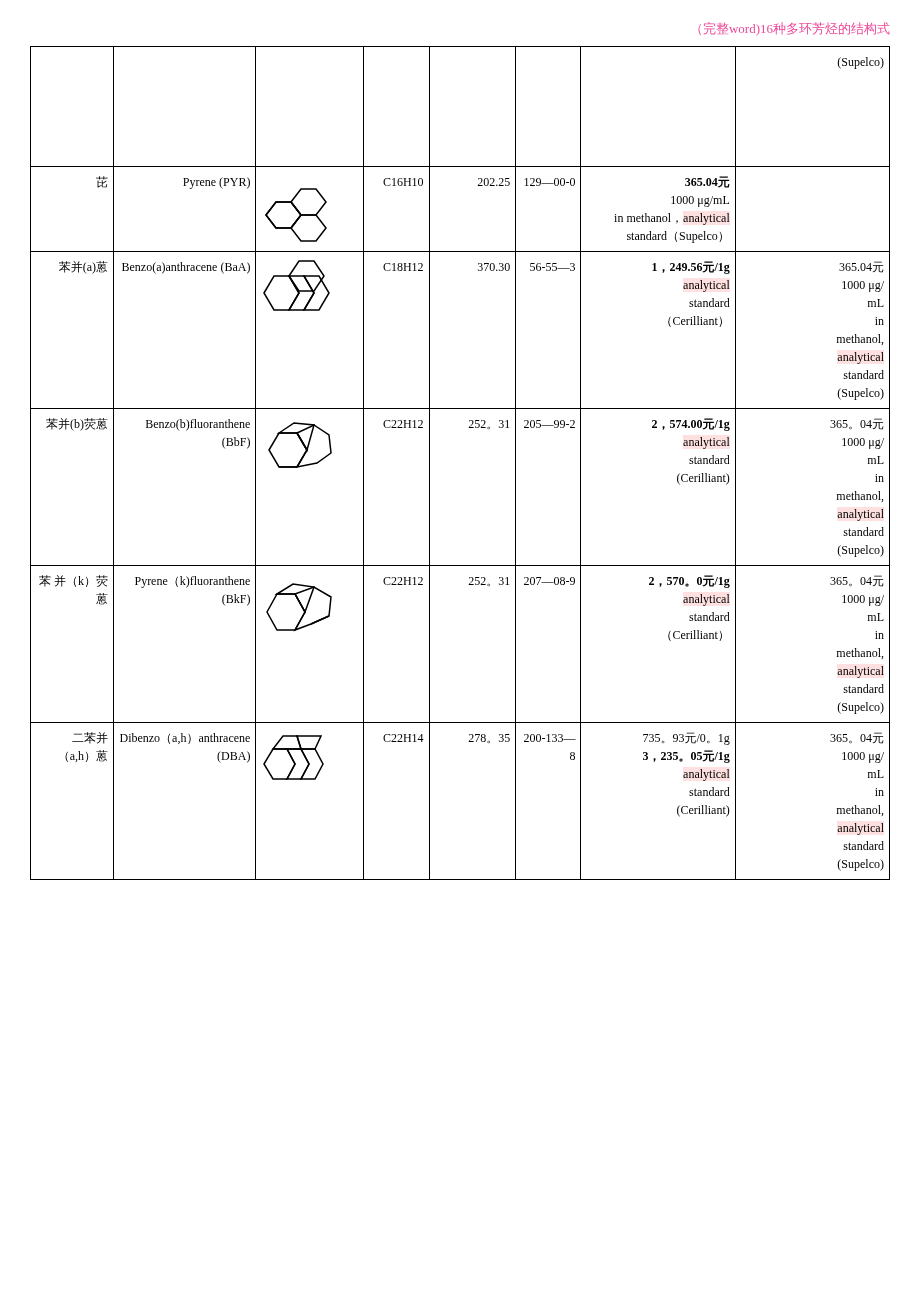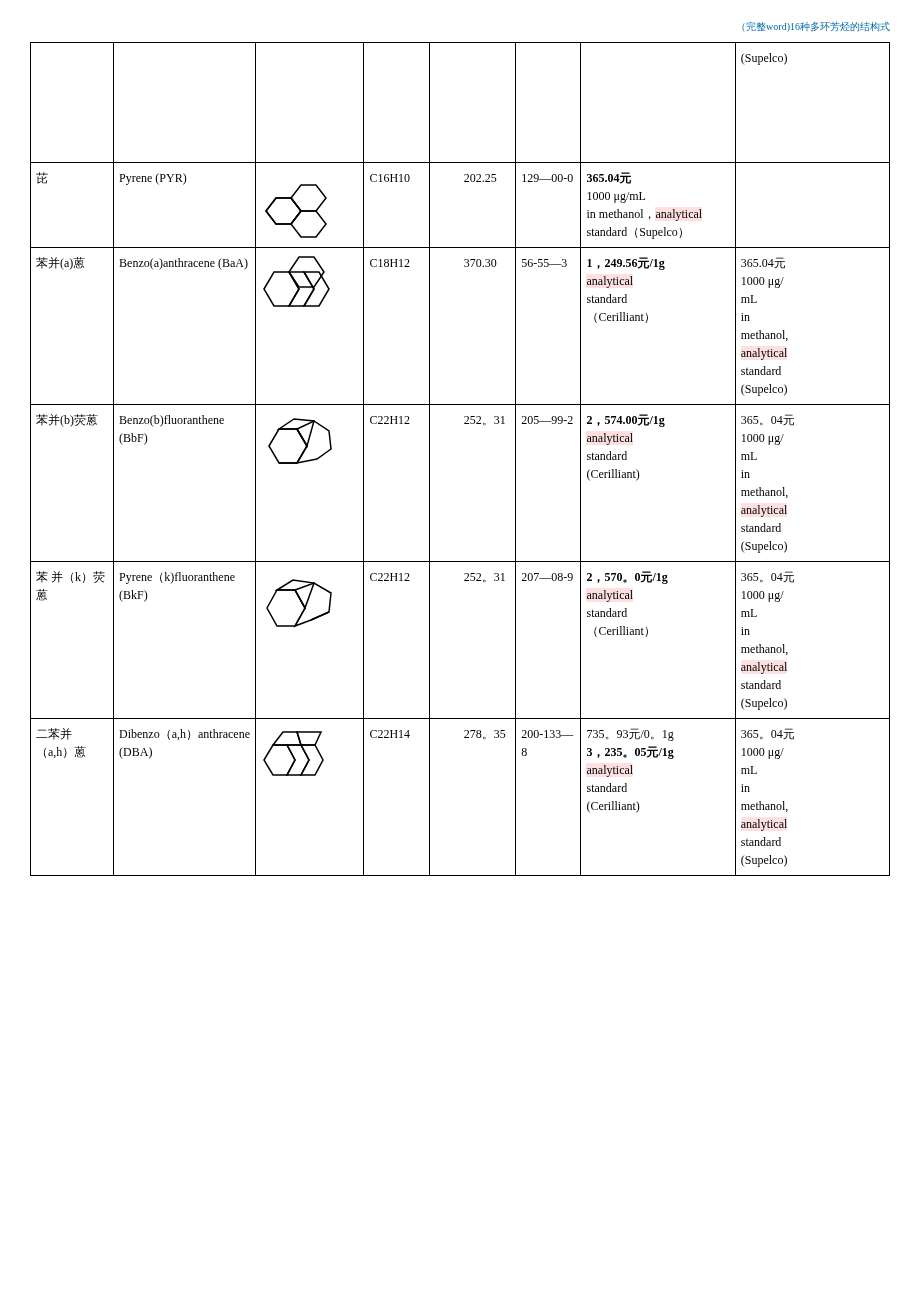--- a/index.html
+++ b/index.html
@@ -5,35 +5,36 @@
     * { box-sizing: border-box; margin: 0; padding: 0; }
     body {
       background: #fff;
       font-family: "SimSun", "宋体", serif;
       font-size: 13px;
       color: #000;
       padding: 20px 30px;
     }
     .page-header {
       text-align: right;
-      font-size: 10px;
+      font-size: 13px;
       margin-bottom: 8px;
-      color: #0369a1;
+      color: #ec4899;
     }
     table {
       width: 100%;
       border-collapse: collapse;
       border: 1px solid #000;
     }
     td, th {
       border: 1px solid #000;
       padding: 6px 5px;
       vertical-align: top;
       font-size: 12px;
       line-height: 1.5;
+      text-align: right;
     }
     .cell-cn { width: 70px; }
     .cell-en { width: 120px; }
     .cell-struct { width: 90px; text-align: center; }
     .cell-formula { width: 55px; }
     .cell-mw { width: 50px; padding-left: 34px; }
     .cell-cas { width: 55px; margin-left: 21px; }
     .cell-price1 { width: 130px; }
     .cell-price2 { width: 130px; }
     .struct-img {

